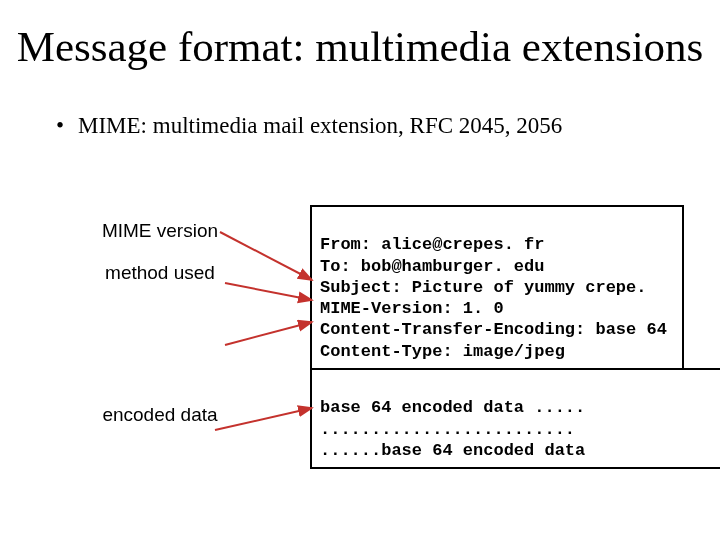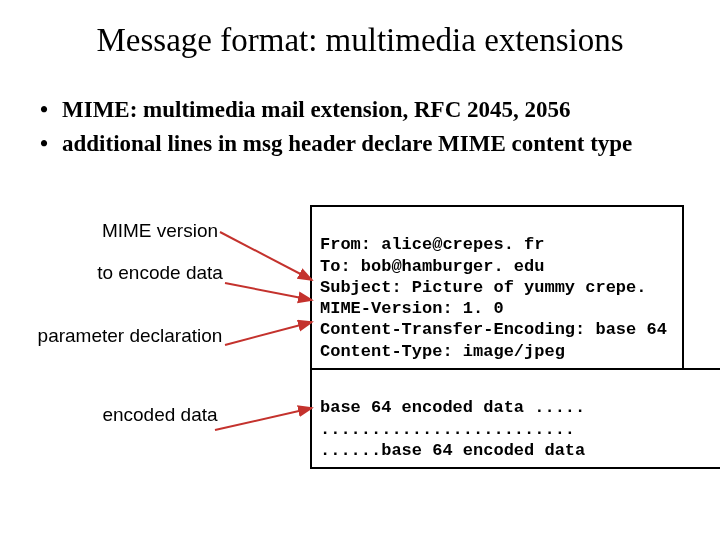--- a/index.html
+++ b/index.html
@@ -16,33 +16,32 @@
     position: relative;
     width: 720px;
     height: 540px;
   }
   .title {
     position: absolute;
     left: 0;
     width: 720px;
     top: 22px;
     text-align: center;
-    font-size: 33px;
+    font-size: 43px;
   }
   .bullets {
     position: absolute;
     top: 95px;
     left: 40px;
     width: 640px;
     font-size: 23px;
     line-height: 1.3;
-    margin: 0;
+    margin: 16px;
     padding: 0;
     list-style: none;
-    font-weight: bold;
   }
   .bullets li {
     position: relative;
     padding-left: 22px;
     margin-bottom: 4px;
   }
   .bullets li::before {
     content: "•";
     position: absolute;
     left: 0;
@@ -79,32 +78,30 @@
 </style>
 </head>
 <body>
 
 <div class="slide">
 
   <div class="title">Message format: multimedia extensions</div>
 
   <ul class="bullets">
     <li>MIME: multimedia mail extension, RFC 2045, 2056</li>
-    <li>additional lines in msg header declare MIME content type</li>
   </ul>
 
   <div class="labels">
     <div class="label" style="left:80px; top:220px; width:160px;">MIME version</div>
 
     <div class="label" style="left:80px; top:262px; width:160px;">
-      <div>to encode data</div>
+      <div>method used</div>
     </div>
 
     <div class="label" style="left:20px; top:325px; width:220px;">
-      <div>parameter declaration</div>
     </div>
 
     <div class="label" style="left:80px; top:404px; width:160px;">encoded data</div>
   </div>
 
   <div class="headerbox" style="left:310px; top:205px; width:374px;">
 <span>From: alice@crepes. fr</span>
 <span>To: bob@hamburger. edu</span>
 <span>Subject: Picture of yummy crepe.</span>
 <span>MIME-Version: 1. 0</span>

